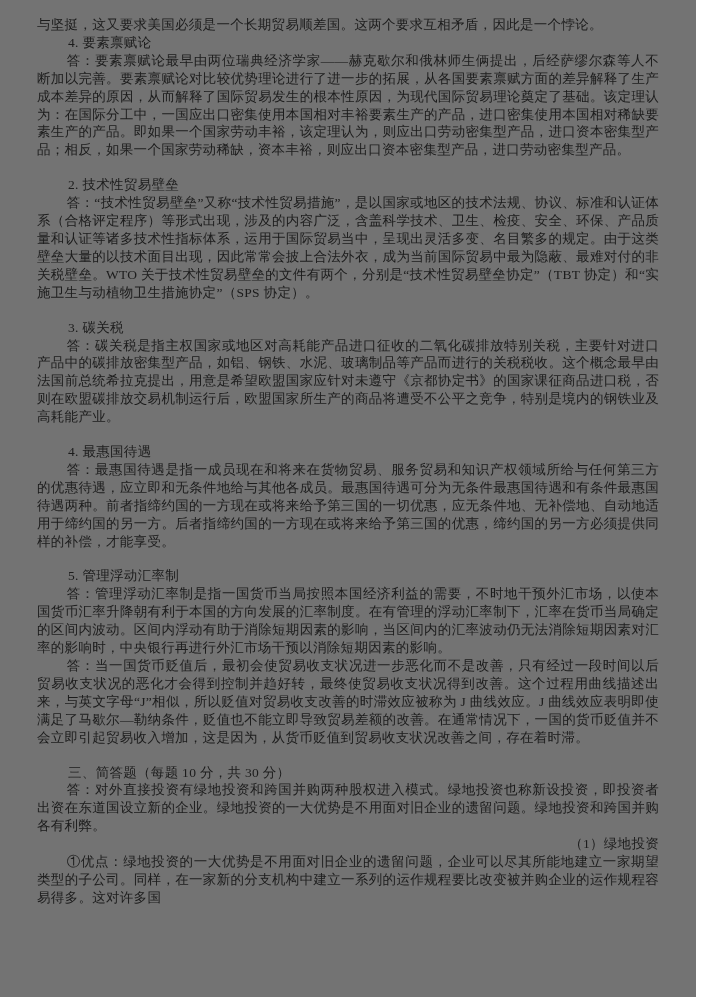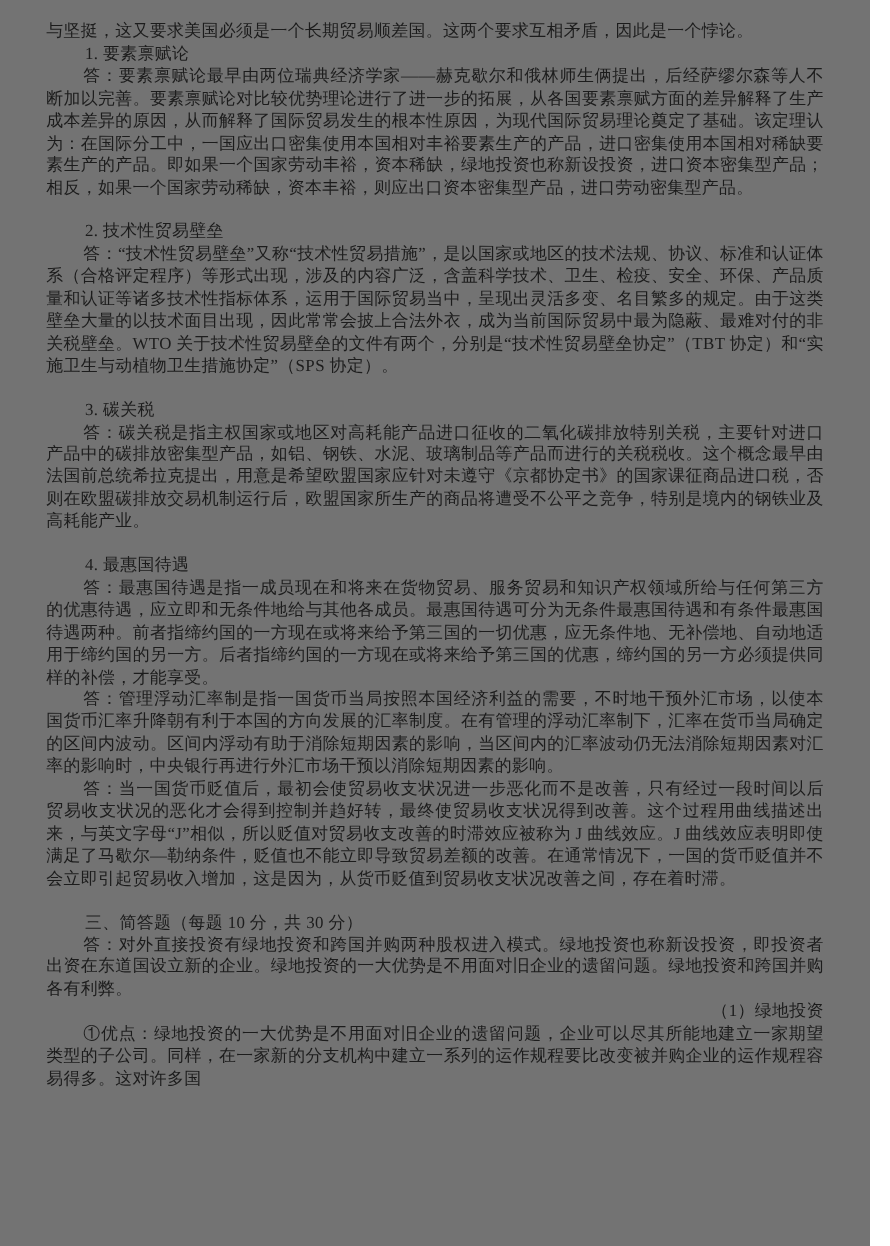--- a/index.html
+++ b/index.html
@@ -39,32 +39,33 @@
   .subhead { padding-left: 2.5em; text-align: right; }
 </style>
 </head>
 <body>
 
 <div class="page">
 
   <p class="cont">与坚挺，这又要求美国必须是一个长期贸易顺差国。这两个要求互相矛盾，因此是一个悖论。</p>
 
 
-  <p class="term">1. 要素禀赋论</p>
-  <p class="ans">答：要素禀赋论最早由两位瑞典经济学家——赫克歇尔和俄林师生俩提出，后经萨缪尔森等人不断加以完善。要素禀赋论对比较优势理论进行了进一步的拓展，从各国要素禀赋方面的差异解释了生产成本差异的原因，从而解释了国际贸易发生的根本性原因，为现代国际贸易理论奠定了基础。该定理认为：在国际分工中，一国应出口密集使用本国相对丰裕要素生产的产品，进口密集使用本国相对稀缺要素生产的产品。即如果一个国家劳动丰裕，资本稀缺，绿地投资也称新设投资，进口资本密集型产品；相反，如果一个国家劳动稀缺，资本丰裕，则应出口资本密集型产品，进口劳动密集型产品。</p>
+  <p class="term">4. 要素禀赋论</p>
+  <p class="ans">答：要素禀赋论最早由两位瑞典经济学家——赫克歇尔和俄林师生俩提出，后经萨缪尔森等人不断加以完善。要素禀赋论对比较优势理论进行了进一步的拓展，从各国要素禀赋方面的差异解释了生产成本差异的原因，从而解释了国际贸易发生的根本性原因，为现代国际贸易理论奠定了基础。该定理认为：在国际分工中，一国应出口密集使用本国相对丰裕要素生产的产品，进口密集使用本国相对稀缺要素生产的产品。即如果一个国家劳动丰裕，该定理认为，则应出口劳动密集型产品，进口资本密集型产品；相反，如果一个国家劳动稀缺，资本丰裕，则应出口资本密集型产品，进口劳动密集型产品。</p>
 
   <p class="term gap">2. 技术性贸易壁垒</p>
   <p class="ans">答：“技术性贸易壁垒”又称“技术性贸易措施”，是以国家或地区的技术法规、协议、标准和认证体系（合格评定程序）等形式出现，涉及的内容广泛，含盖科学技术、卫生、检疫、安全、环保、产品质量和认证等诸多技术性指标体系，运用于国际贸易当中，呈现出灵活多变、名目繁多的规定。由于这类壁垒大量的以技术面目出现，因此常常会披上合法外衣，成为当前国际贸易中最为隐蔽、最难对付的非关税壁垒。WTO 关于技术性贸易壁垒的文件有两个，分别是“技术性贸易壁垒协定”（TBT 协定）和“实施卫生与动植物卫生措施协定”（SPS 协定）。</p>
 
   <p class="term gap">3. 碳关税</p>
   <p class="ans">答：碳关税是指主权国家或地区对高耗能产品进口征收的二氧化碳排放特别关税，主要针对进口产品中的碳排放密集型产品，如铝、钢铁、水泥、玻璃制品等产品而进行的关税税收。这个概念最早由法国前总统希拉克提出，用意是希望欧盟国家应针对未遵守《京都协定书》的国家课征商品进口税，否则在欧盟碳排放交易机制运行后，欧盟国家所生产的商品将遭受不公平之竞争，特别是境内的钢铁业及高耗能产业。</p>
 
   <p class="term gap">4. 最惠国待遇</p>
   <p class="ans">答：最惠国待遇是指一成员现在和将来在货物贸易、服务贸易和知识产权领域所给与任何第三方的优惠待遇，应立即和无条件地给与其他各成员。最惠国待遇可分为无条件最惠国待遇和有条件最惠国待遇两种。前者指缔约国的一方现在或将来给予第三国的一切优惠，应无条件地、无补偿地、自动地适用于缔约国的另一方。后者指缔约国的一方现在或将来给予第三国的优惠，缔约国的另一方必须提供同样的补偿，才能享受。</p>
 
+  <p class="term gap">5. 管理浮动汇率制</p>
   <p class="ans">答：管理浮动汇率制是指一国货币当局按照本国经济利益的需要，不时地干预外汇市场，以使本国货币汇率升降朝有利于本国的方向发展的汇率制度。在有管理的浮动汇率制下，汇率在货币当局确定的区间内波动。区间内浮动有助于消除短期因素的影响，当区间内的汇率波动仍无法消除短期因素对汇率的影响时，中央银行再进行外汇市场干预以消除短期因素的影响。</p>
 
   <p class="ans">答：当一国货币贬值后，最初会使贸易收支状况进一步恶化而不是改善，只有经过一段时间以后贸易收支状况的恶化才会得到控制并趋好转，最终使贸易收支状况得到改善。这个过程用曲线描述出来，与英文字母“J”相似，所以贬值对贸易收支改善的时滞效应被称为 J 曲线效应。J 曲线效应表明即使满足了马歇尔—勒纳条件，贬值也不能立即导致贸易差额的改善。在通常情况下，一国的货币贬值并不会立即引起贸易收入增加，这是因为，从货币贬值到贸易收支状况改善之间，存在着时滞。</p>
 
   <h2 class="sec-heading">三、简答题（每题 10 分，共 30 分）</h2>
 
   <p class="ans">答：对外直接投资有绿地投资和跨国并购两种股权进入模式。绿地投资也称新设投资，即投资者出资在东道国设立新的企业。绿地投资的一大优势是不用面对旧企业的遗留问题。绿地投资和跨国并购各有利弊。</p>
   <p class="subhead">（1）绿地投资</p>
   <p class="ans">①优点：绿地投资的一大优势是不用面对旧企业的遗留问题，企业可以尽其所能地建立一家期望类型的子公司。同样，在一家新的分支机构中建立一系列的运作规程要比改变被并购企业的运作规程容易得多。这对许多国</p>
 

